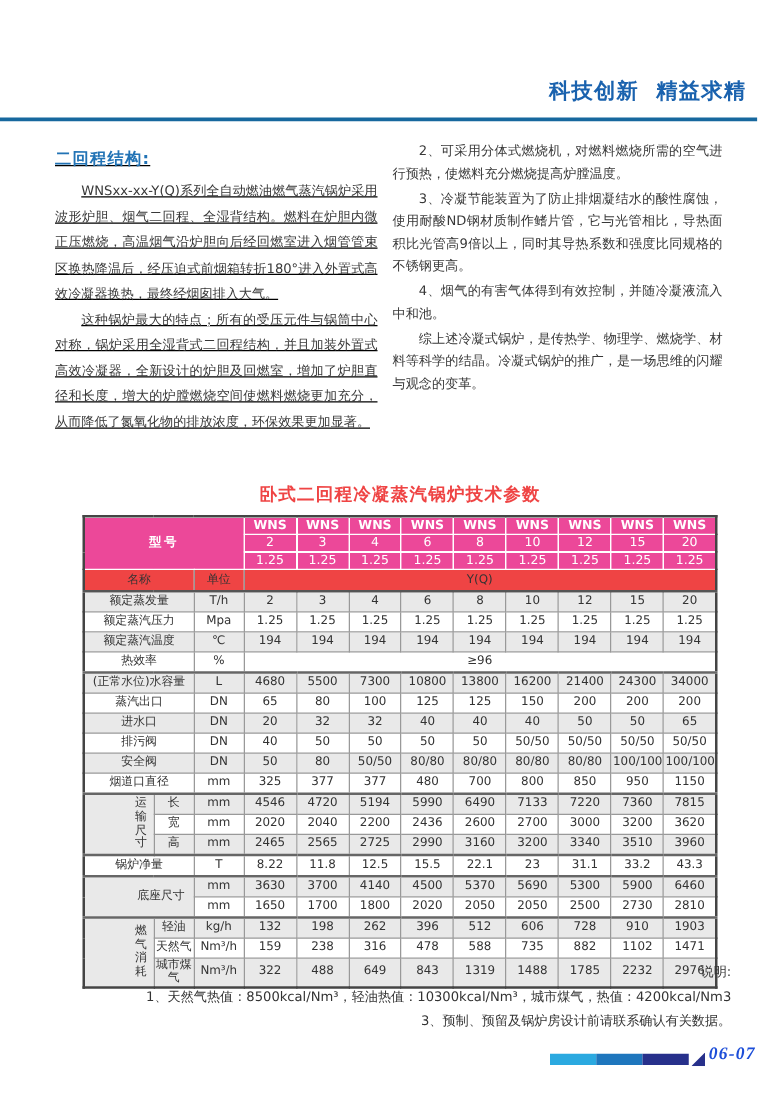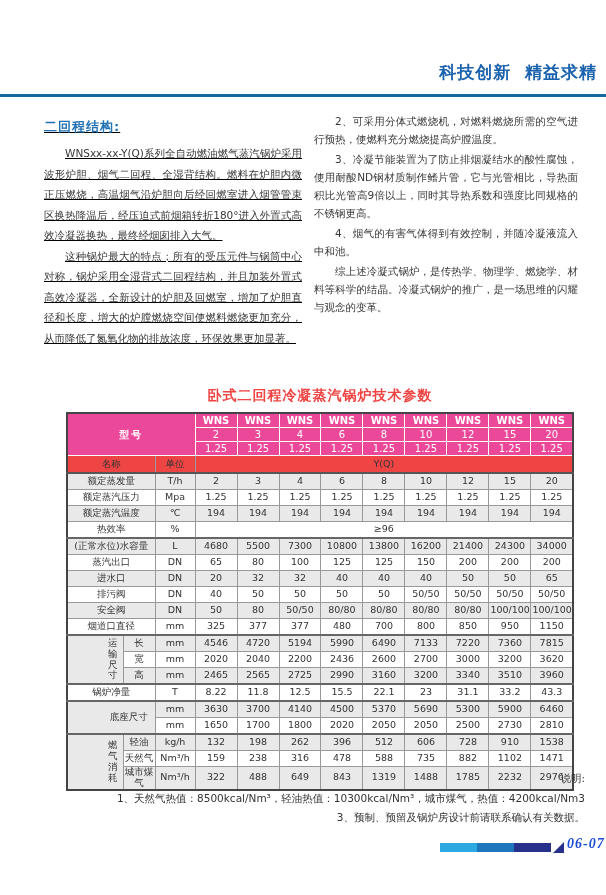--- a/index.html
+++ b/index.html
@@ -332,21 +332,21 @@
           <td>轻油</td>
           <td>kg/h</td>
           <td>132</td>
           <td>198</td>
           <td>262</td>
           <td>396</td>
           <td>512</td>
           <td>606</td>
           <td>728</td>
           <td>910</td>
-          <td>1538</td>
+          <td>1903</td>
         </tr>
         <tr class="plain">
           <td>天然气</td>
           <td>Nm³/h</td>
           <td>159</td>
           <td>238</td>
           <td>316</td>
           <td>478</td>
           <td>588</td>
           <td>735</td>

